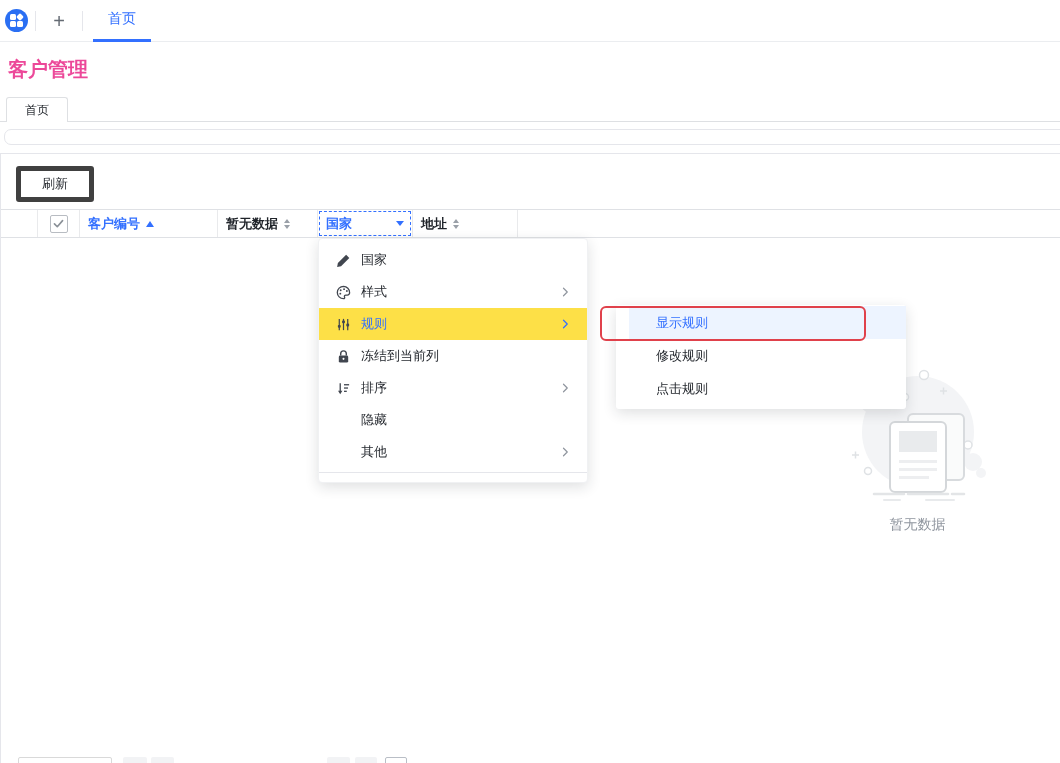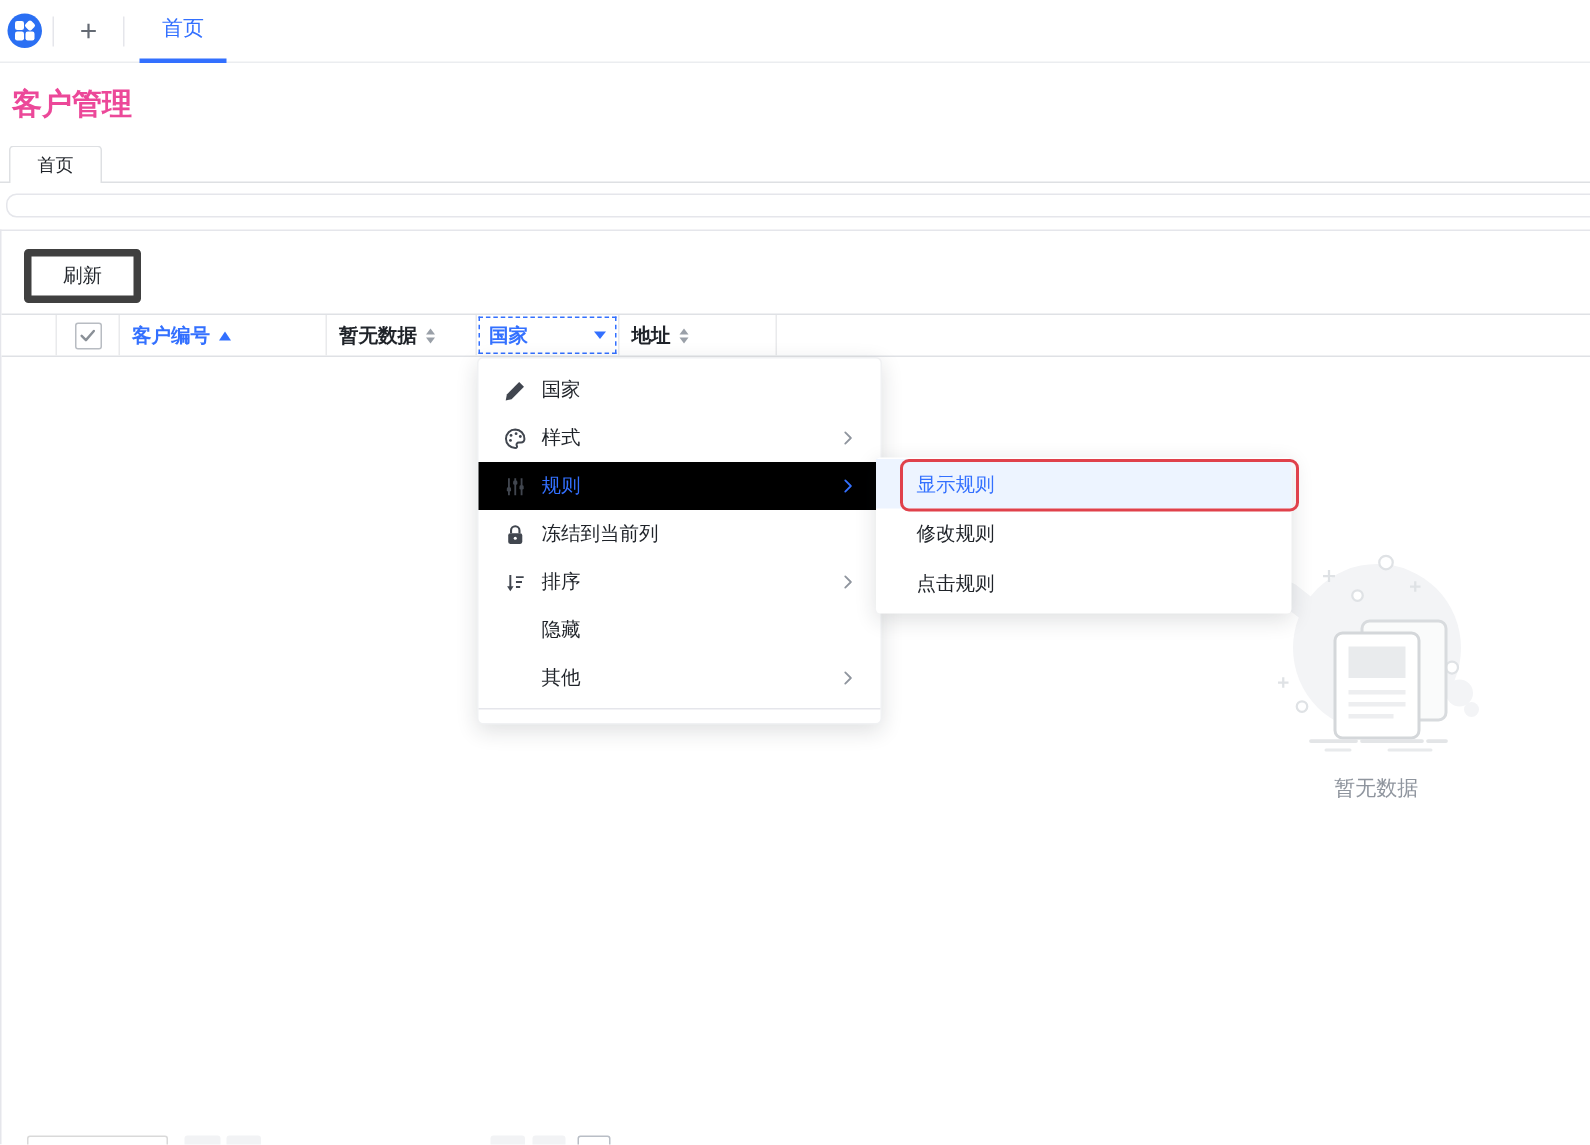--- a/index.html
+++ b/index.html
@@ -63,28 +63,28 @@
             border-top:5px solid #3370ff;margin-left:auto;}
 
   
   .menu{position:absolute;left:318px;top:238px;width:270px;background:#fff;border-radius:4px;
         box-shadow:0 4px 14px rgba(31,35,41,.14);border:1px solid #f0f1f3;padding:5px 0;
         box-sizing:border-box;z-index:5;}
   .mi{height:32px;display:flex;align-items:center;padding:0 16px;font-size:13px;color:#1f2329;cursor:pointer;}
   .mi .ic{width:16px;height:16px;margin-right:10px;flex:0 0 auto;display:flex;align-items:center;justify-content:center;}
   .mi .ic-space{width:26px;flex:0 0 auto;}
   .mi .chev{margin-left:auto;color:#8f959e;display:flex;}
-  .mi.hl{background:#000000;color:#3370ff;}
+  .mi.hl{background:#fde047;color:#3370ff;}
   .mi.hl .chev{color:#3370ff;}
   .mi .mval{margin-left:auto;color:#bbbfc4;font-size:13px;}
   .mdiv{height:1px;background:#e5e6eb;margin:4px 0;}
 
   
-  .submenu{position:absolute;left:584px;top:305px;width:277px;background:#fff;border-radius:3px;
-           box-shadow:0 4px 14px rgba(31,35,41,.14);padding:1px 0 4px 0;z-index:6;}
+  .submenu{position:absolute;left:616px;top:305px;width:277px;background:#fff;border-radius:3px;
+           box-shadow:0 4px 14px rgba(31,35,41,.14);padding:1px 0 4px 13px;z-index:6;}
   .smi{height:33px;display:flex;align-items:center;padding:0 27px;font-size:13px;color:#1f2329;cursor:pointer;}
   .smi.hl{background:#edf4ff;color:#3370ff;}
   .annotation{position:absolute;left:600px;top:306px;width:262px;height:31px;border:2px solid #e0414b;
               border-radius:6px;z-index:9;pointer-events:none;}
 
   
   .empty{position:absolute;left:845px;top:368px;width:145px;text-align:center;z-index:1;}
   .empty .txt{margin-top:4px;font-size:14px;color:#8f959e;}
 
   

